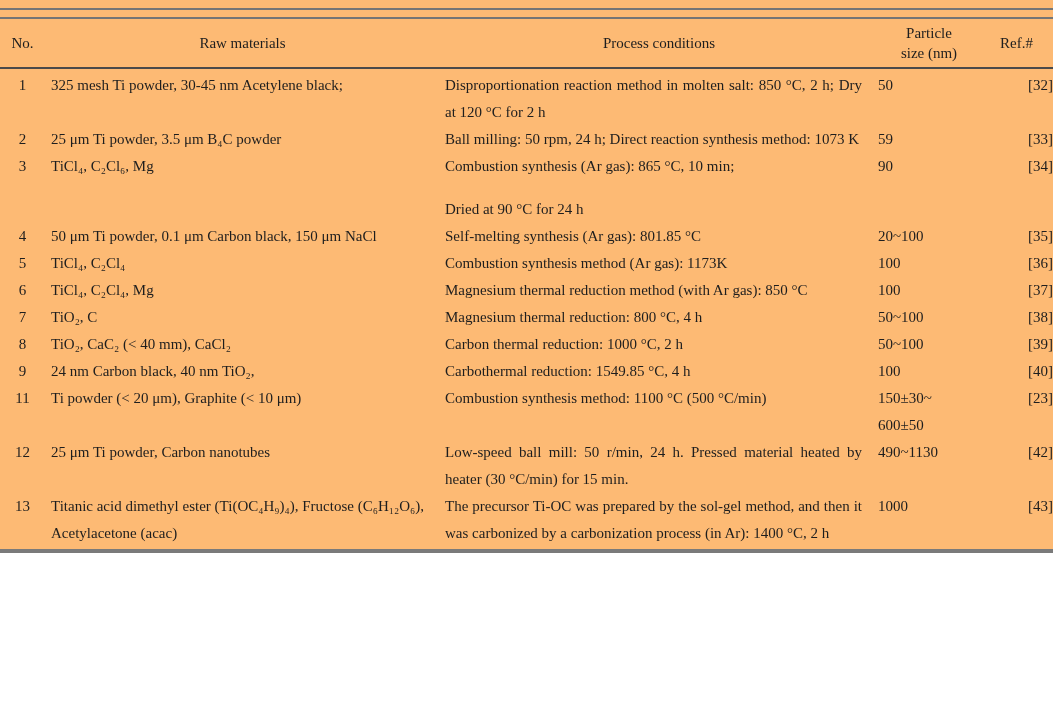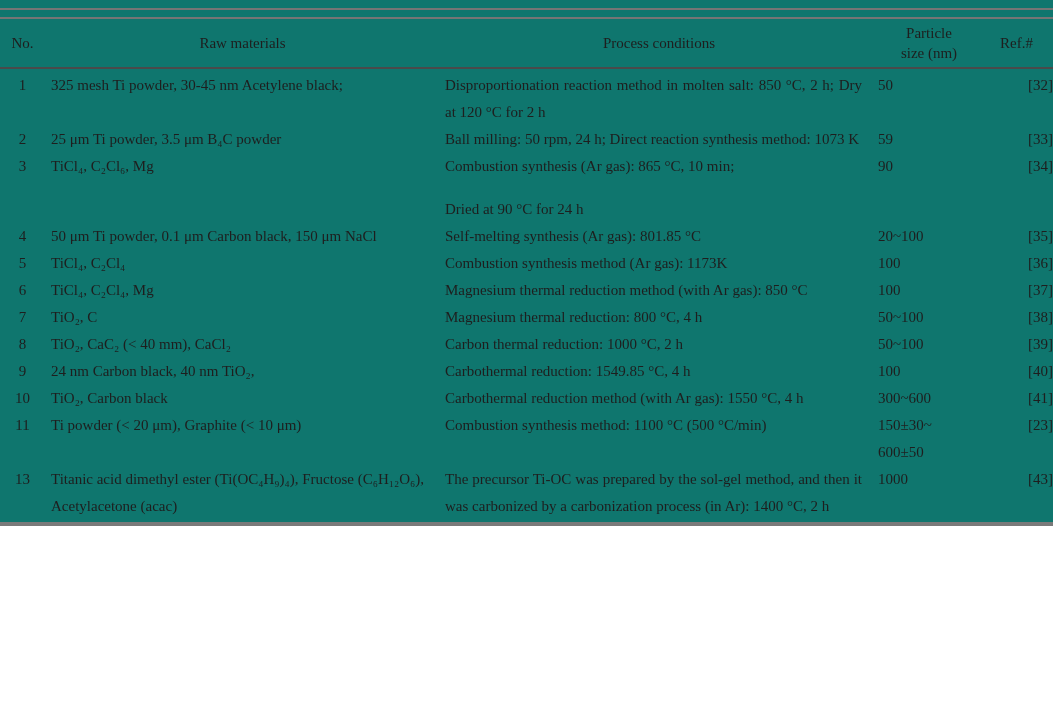--- a/index.html
+++ b/index.html
@@ -4,21 +4,21 @@
 <style>
   html, body {
     margin: 0;
     padding: 0;
     background: #ffffff;
   }
   .page {
     width: 1053px;
     box-sizing: border-box;
     padding-top: 8px;
-    background: #0f766e;
+    background: #fdba74;
     font-family: "Liberation Serif", "DejaVu Serif", serif;
     color: #1e1e1e;
   }
   .rule-top {
     height: 7px;
     border-top: 2px solid #757575;
     border-bottom: 2px solid #757575;
   }
   .rule-bottom {
     height: 4px;
@@ -160,33 +160,33 @@
     <td class="c-ref">[39]</td>
   </tr>
         <tr class="data-row">
     <td class="c-no">9</td>
     <td class="c-raw">24 nm Carbon black, 40 nm TiO₂,</td>
     <td class="c-proc">Carbothermal reduction: 1549.85 °C, 4 h</td>
     <td class="c-size">100</td>
     <td class="c-ref">[40]</td>
   </tr>
         <tr class="data-row">
-    <td class="c-no">10</td>
-    <td class="c-raw">TiO₂, Carbon black</td>
-    <td class="c-proc">Carbothermal reduction method (with Ar gas): 1550 °C, 4 h</td>
-    <td class="c-size">300~600</td>
-    <td class="c-ref">[41]</td>
-  </tr>
-        <tr class="data-row">
     <td class="c-no">11</td>
     <td class="c-raw">Ti powder (&lt; 20 μm), Graphite (&lt; 10 μm)</td>
     <td class="c-proc">Combustion synthesis method: 1100 °C (500 °C/min)</td>
     <td class="c-size">150±30~
 600±50</td>
     <td class="c-ref">[23]</td>
+  </tr>
+        <tr class="data-row">
+    <td class="c-no">12</td>
+    <td class="c-raw">25 μm Ti powder, Carbon nanotubes</td>
+    <td class="c-proc">Low-speed ball mill: 50 r/min, 24 h. Pressed material heated by heater (30 °C/min) for 15 min.</td>
+    <td class="c-size">490~1130</td>
+    <td class="c-ref">[42]</td>
   </tr>
         <tr class="data-row">
     <td class="c-no">13</td>
     <td class="c-raw">Titanic acid dimethyl ester (Ti(OC₄H₉)₄), Fructose (C₆H₁₂O₆), Acetylacetone (acac)</td>
     <td class="c-proc">The precursor Ti-OC was prepared by the sol-gel method, and then it was carbonized by a carbonization process (in Ar): 1400 °C, 2 h</td>
     <td class="c-size">1000</td>
     <td class="c-ref">[43]</td>
   </tr>
       </tbody>
   </table>

